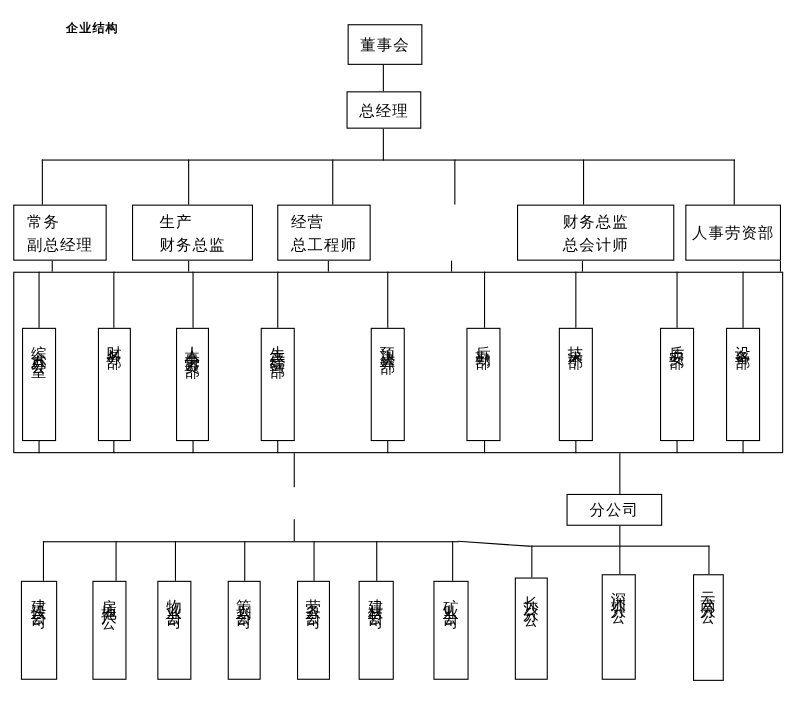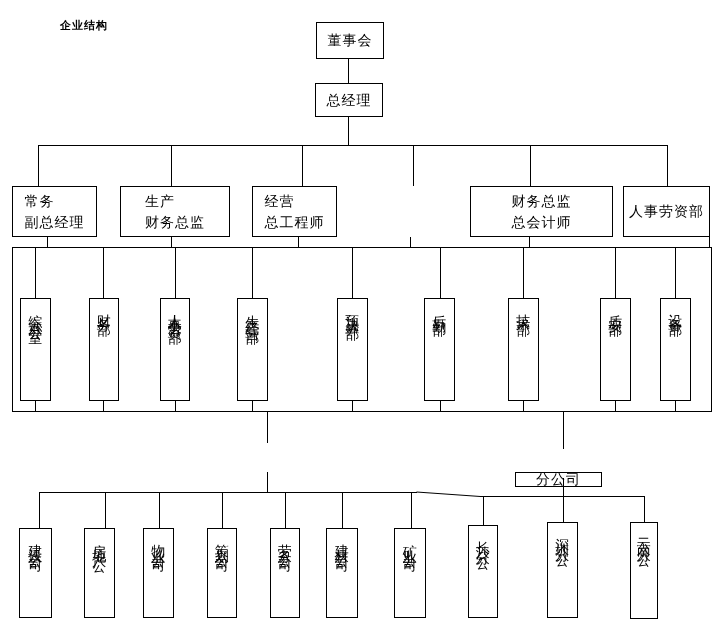--- a/index.html
+++ b/index.html
@@ -88,21 +88,21 @@
   <div class="node vert" style="left:508px;top:298px;width:31px;height:103px">
     <span>技术部</span>
   </div>
   <div class="node vert" style="left:600px;top:298px;width:31px;height:103px">
     <span>质安部</span>
   </div>
   <div class="node vert" style="left:660px;top:298px;width:31px;height:103px">
     <span>设备部</span>
   </div>
 
-  <div class="node" style="left:515px;top:472px;width:87px;height:15px">
+  <div class="node" style="left:515px;top:449px;width:87px;height:29px">
     <span>分公司</span>
   </div>
 
   <div class="node vert co" style="left:19px;top:528px;width:33px;height:90px">
     <span>建设公司</span>
   </div>
   <div class="node vert co" style="left:84px;top:528px;width:31px;height:90px">
     <span>房地产公</span>
   </div>
   <div class="node vert co" style="left:143px;top:528px;width:31px;height:90px">

